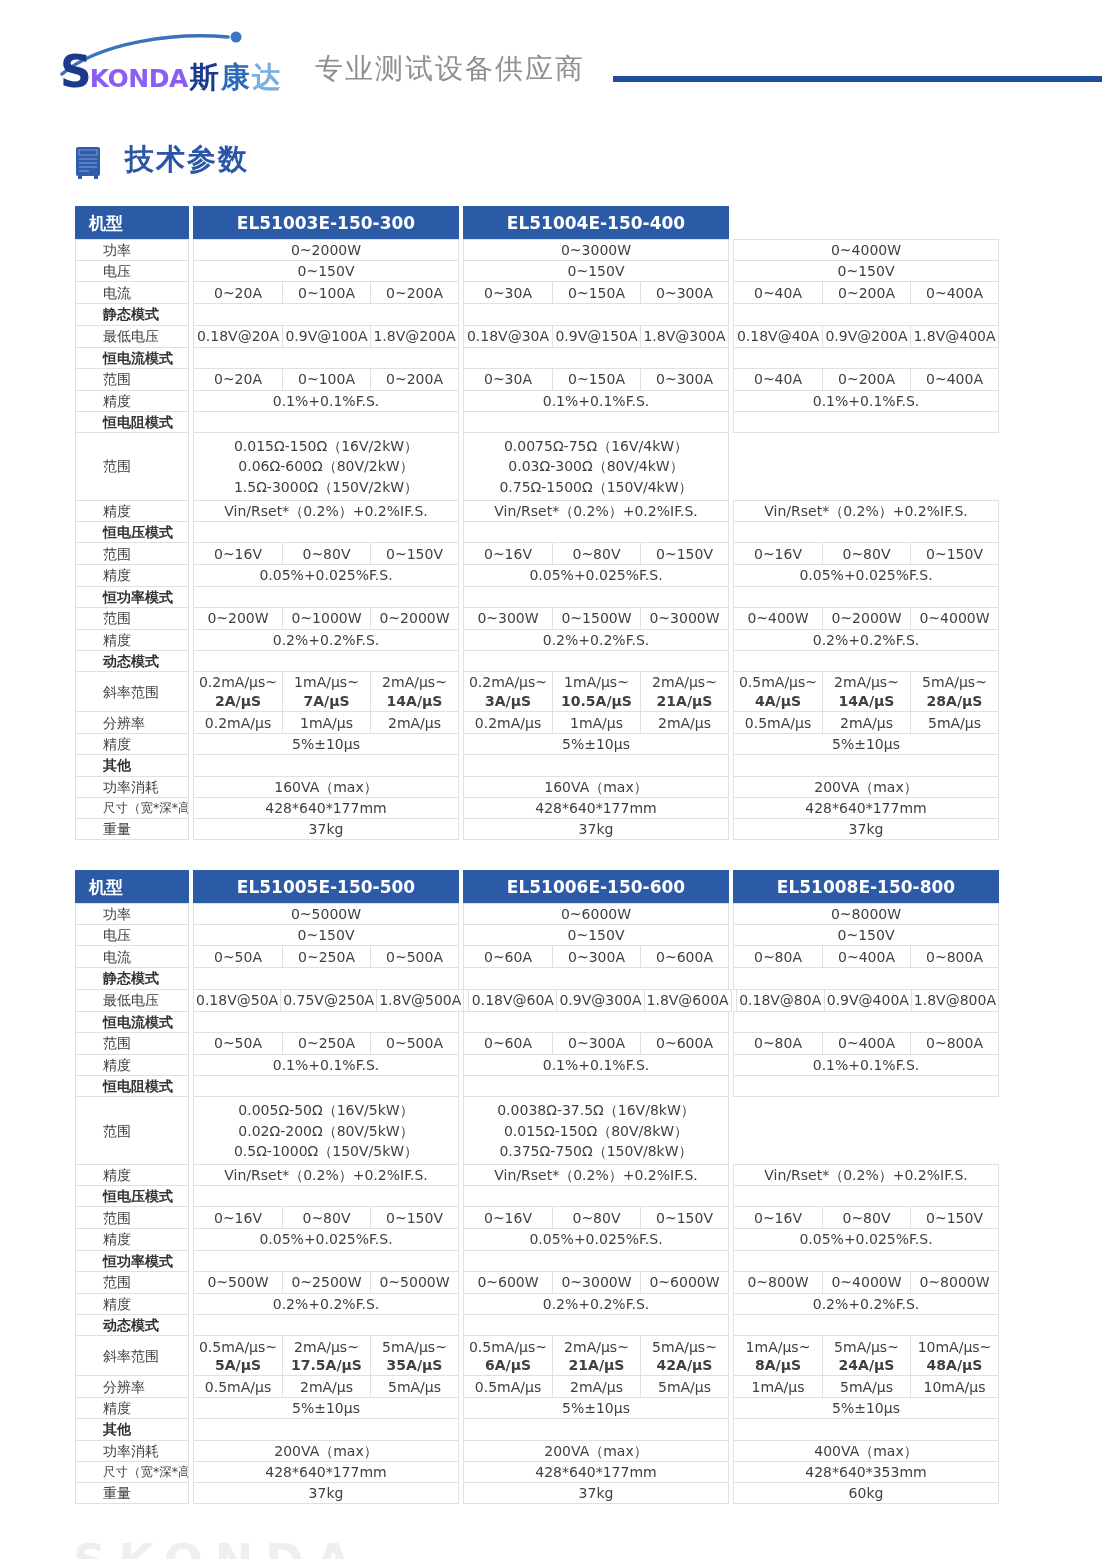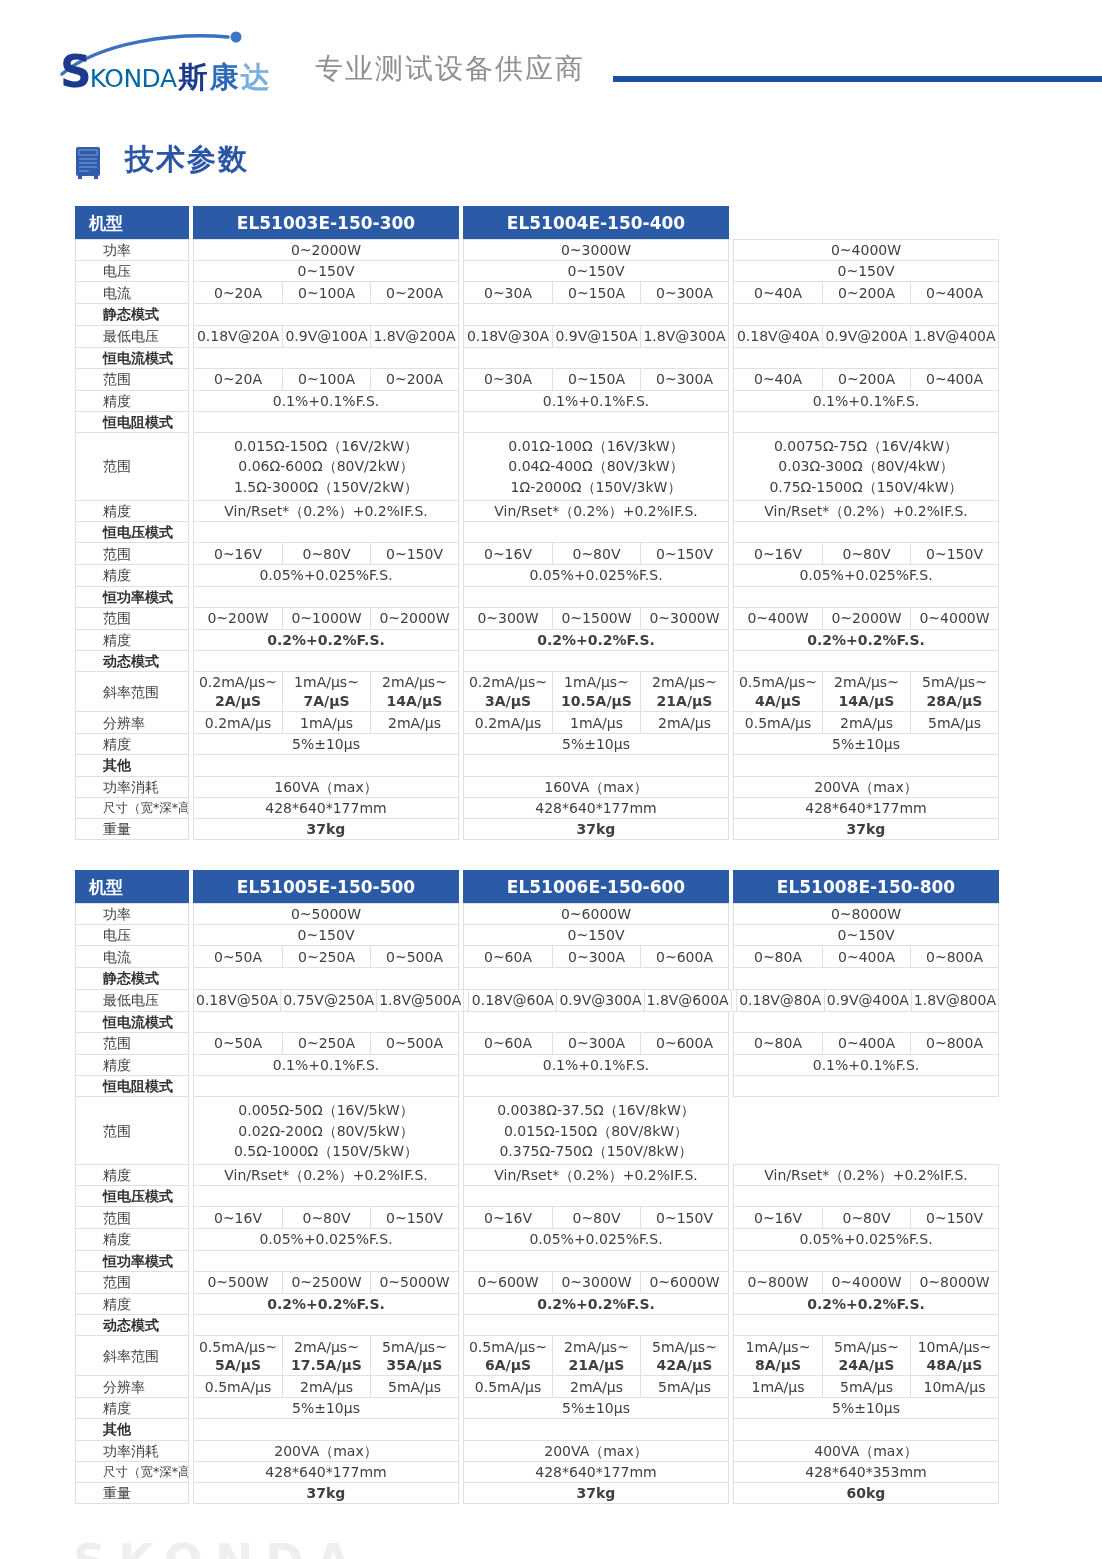--- a/index.html
+++ b/index.html
@@ -7,21 +7,21 @@
     width:1102px;height:1559px;background:#ffffff;overflow:hidden;position:relative;
     font-family:"DejaVu Sans","Liberation Sans",sans-serif;color:#3d3d3d;
     -webkit-font-smoothing:antialiased;
   }
   
   .page-header{display:flex;align-items:flex-end;padding:26px 0 0 58px;height:72px;}
   .logo{position:relative;width:215px;height:68px;flex:0 0 auto;}
   .logo-swoosh{position:absolute;left:0;top:0;width:200px;height:46px;}
   .logo-text{position:absolute;left:2px;bottom:0;white-space:nowrap;display:flex;align-items:baseline;}
   .logo-s{font-size:44px;font-weight:900;color:#1c3a8c;line-height:0.8;letter-spacing:-2px;}
-  .logo-rest{font-size:25px;font-weight:400;color:#0369a1;letter-spacing:-0.5px;}
+  .logo-rest{font-size:25px;font-weight:700;color:#8b5cf6;letter-spacing:-0.5px;}
   .logo-cn{font-size:29px;font-weight:900;margin-left:2px;letter-spacing:0px;}
   .cn1{color:#1c3a8c}.cn2{color:#2e6ab8}.cn3{color:#79aede}
   .tagline{font-size:28px;color:#8f8f8f;letter-spacing:2px;margin:0 0 10px 42px;flex:0 0 auto;}
   .header-rule{flex:1;height:6px;background:#1d4f9e;margin:0 0 16px 28px;}
   
   .section-title{display:flex;align-items:flex-end;margin:42px 0 26px 75px;}
   .title-icon{width:26px;height:34px;flex:0 0 auto;}
   .title-text{font-size:29px;font-weight:bold;color:#2b55a5;margin-left:24px;letter-spacing:2px;}
   
   .spec-table{width:924px;margin-left:75px;display:flex;flex-direction:column;}
@@ -31,21 +31,21 @@
   .cell{
     border:1px solid #e0e0e0;background:#fff;font-size:14px;line-height:1.3;
     display:flex;align-items:center;justify-content:center;text-align:center;
     padding:1px 2px;box-sizing:border-box;min-height:20px;color:#404040;
   }
   .label-cell{justify-content:flex-start;padding-left:27px;white-space:nowrap;overflow:hidden;}
   .label-cell.small{font-size:12.5px;}
   .t-head .cell{background:#2b5aa7;border:1px solid #2b5aa7;color:#fff;font-weight:bold;font-size:17px;min-height:34px;}
   .t-head .label-cell{padding-left:13px;}
   .section-label{font-weight:bold;color:#333;}
-  .bold-row .cell:not(.label-cell), .bold-row .sub-cell{font-weight:bold;}
+  .bold-row .cell:not(.label-cell), .bold-row .sub-cell{font-weight:normal;}
   .sub3{display:grid;grid-template-columns:1fr 1fr 1fr;padding:0;align-items:stretch;}
   .sub-cell{display:flex;flex-direction:column;align-items:center;justify-content:center;padding:1px 2px;box-sizing:border-box;}
   .sub-border{border-left:1px solid #e0e0e0;}
   .slew-bold{font-weight:bold;}
   .multiline{flex-direction:column;line-height:1.45;padding:3px 12px;}
   .r-single .cell{min-height:20px;}
   .r-triple .cell{min-height:23px;}
   .r-section .cell{min-height:19px;}
   .r-multi .cell{min-height:59px;}
   .r-slew .cell{min-height:41px;}
@@ -187,25 +187,20 @@
       <div class="cell"></div>
     </div>
     <div class="t-row r-multi">
       <div class="cell label-cell">范围</div>
       <div class="cell multiline">
         <div class="range-line">0.015Ω-150Ω（16V/2kW）</div>
         <div class="range-line">0.06Ω-600Ω（80V/2kW）</div>
         <div class="range-line">1.5Ω-3000Ω（150V/2kW）</div>
       </div>
       <div class="cell multiline">
-        <div class="range-line">0.01Ω-100Ω（16V/3kW）</div>
-        <div class="range-line">0.04Ω-400Ω（80V/3kW）</div>
-        <div class="range-line">1Ω-2000Ω（150V/3kW）</div>
-      </div>
-      <div class="cell multiline">
         <div class="range-line">0.0075Ω-75Ω（16V/4kW）</div>
         <div class="range-line">0.03Ω-300Ω（80V/4kW）</div>
         <div class="range-line">0.75Ω-1500Ω（150V/4kW）</div>
       </div>
     </div>
     <div class="t-row r-single">
       <div class="cell label-cell">精度</div>
       <div class="cell">Vin/Rset*（0.2%）+0.2%IF.S.</div>
       <div class="cell">Vin/Rset*（0.2%）+0.2%IF.S.</div>
       <div class="cell">Vin/Rset*（0.2%）+0.2%IF.S.</div>

